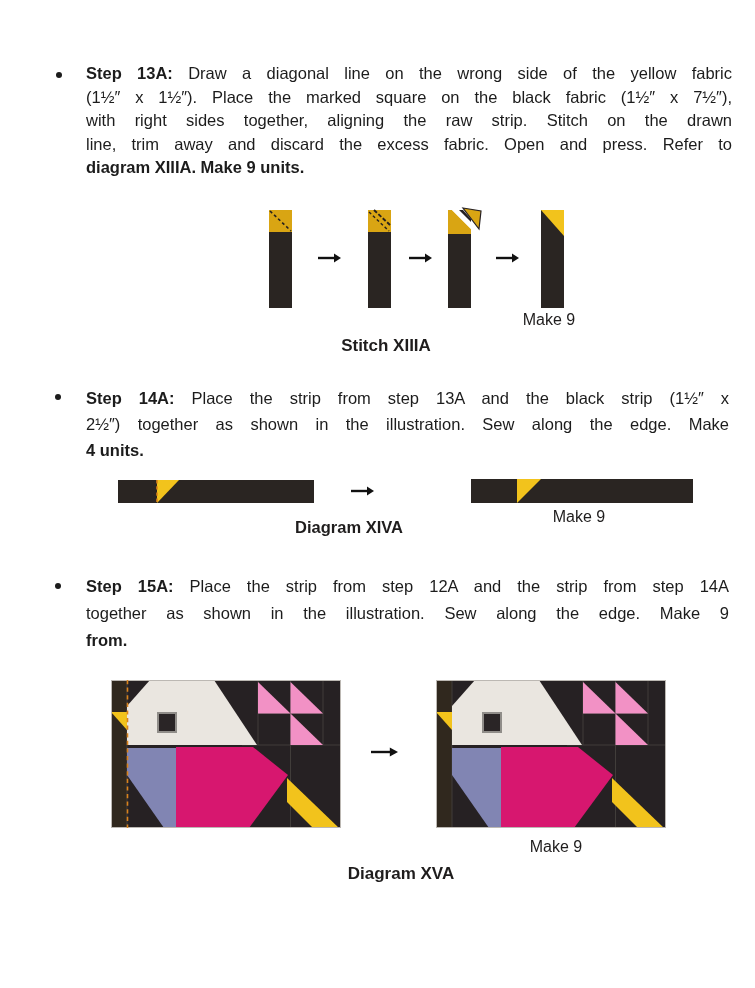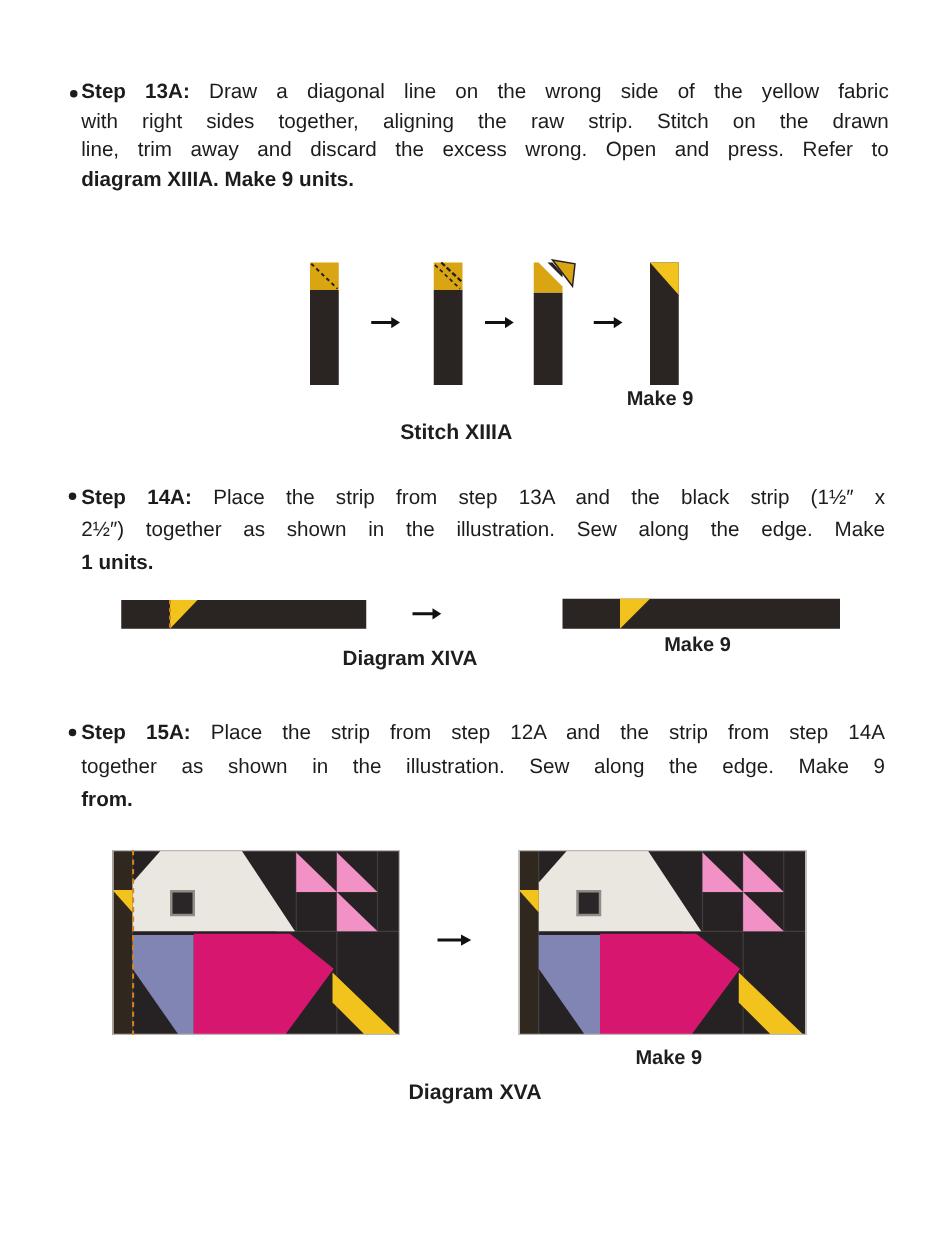--- a/index.html
+++ b/index.html
@@ -1,26 +1,26 @@
 <!DOCTYPE html>
 <html><head>
 <meta charset="utf-8">
 <style>
   html,body{margin:0;padding:0;background:#ffffff;}
   .page{
     position:relative;width:755px;height:988px;background:#ffffff;overflow:hidden;
     font-family:"Liberation Sans","DejaVu Sans",sans-serif;color:#1c1c1c;
   }
-  .abs{position:absolute;}
+  .abs{position:absolute;margin-left:21px;}
   .step-text{font-size:16.5px;line-height:23.5px;}
   .step-text .jline{text-align:justify;text-align-last:justify;}
   .step-text .plain{text-align:left;font-weight:bold;}
   .step-label{font-weight:bold;}
   .bullet{position:absolute;width:6px;height:6px;border-radius:50%;background:#1c1c1c;}
-  .make-label{font-weight:bold;font-size:16px;text-align:center;color:#1f1d1d;}
+  .make-label{font-weight:normal;font-size:16px;text-align:center;color:#1f1d1d;}
   .caption{font-weight:bold;font-size:17px;text-align:center;color:#1f1d1d;}
   svg{display:block;overflow:visible;}
 </style>
 </head>
 <body>
 
 <div class="page">
 
   <svg width="0" height="0" aria-hidden="true">
     <defs>
@@ -57,22 +57,23 @@
       <g id="arrow-right">
         <line x1="0" y1="6" x2="17" y2="6" stroke="#111111" stroke-width="2.4"></line>
         <polygon points="16,1.5 23,6 16,10.5" fill="#111111"></polygon>
       </g>
     </defs>
   </svg>
 
   <span class="bullet" style="left:56px;top:72px;"></span>
   <div class="abs step-text" style="left:65px;top:62px;width:646px;">
     <div class="jline"><span class="step-label">Step 13A:</span> <span>Draw a diagonal line on the wrong side of the yellow fabric</span></div>
+    <div class="jline">(1½″ x 1½″). Place the marked square on the black fabric (1½″ x 7½″),</div>
     <div class="jline">with right sides together, aligning the raw strip. Stitch on the drawn</div>
-    <div class="jline">line, trim away and discard the excess wrong. Open and press. Refer to</div>
+    <div class="jline">line, trim away and discard the excess fabric. Open and press. Refer to</div>
     <div class="plain">diagram XIIIA. Make 9 units.</div>
   </div>
 
   <div class="abs" style="left:248px;top:210px;">
     <svg width="23" height="98" viewBox="0 0 23 98">
       <rect x="0" y="22" width="23" height="76" fill="#2a2522"></rect>
       <rect x="0" y="0" width="23" height="22" fill="#d9a513"></rect>
       <line x1="1" y1="1" x2="22" y2="21" stroke="#26211d" stroke-width="1.6" stroke-dasharray="3,2.6"></line>
     </svg>
   </div>
@@ -114,21 +115,21 @@
       <polygon points="0,0 23,0 23,26" fill="#f2c31c"></polygon>
     </svg>
   </div>
   <div class="abs make-label" style="left:488px;top:311px;width:80px;">Make 9</div>
   <div class="abs caption" style="left:275px;top:336px;width:180px;">Stitch XIIIA</div>
 
   <span class="bullet" style="left:55px;top:394px;"></span>
   <div class="abs step-text" style="left:65px;top:385px;width:643px;line-height:26px;">
     <div class="jline"><span class="step-label">Step 14A:</span> <span>Place the strip from step 13A and the black strip (1½″ x</span></div>
     <div class="jline">2½″) together as shown in the illustration. Sew along the edge. Make</div>
-    <div class="plain">1 units.</div>
+    <div class="plain">4 units.</div>
   </div>
 
   <div class="abs" style="left:97px;top:480px;">
     <svg width="196" height="23" viewBox="0 0 196 23">
       <rect x="0" y="0" width="196" height="23" fill="#2a2522"></rect>
       <polygon points="39,0 61,0 39,23" fill="#f2c31c"></polygon>
       <line x1="39" y1="0" x2="39" y2="23" stroke="#d9831b" stroke-width="1.6" stroke-dasharray="3.4,2.8"></line>
     </svg>
   </div>
   <div class="abs" style="left:330px;top:485px;">

